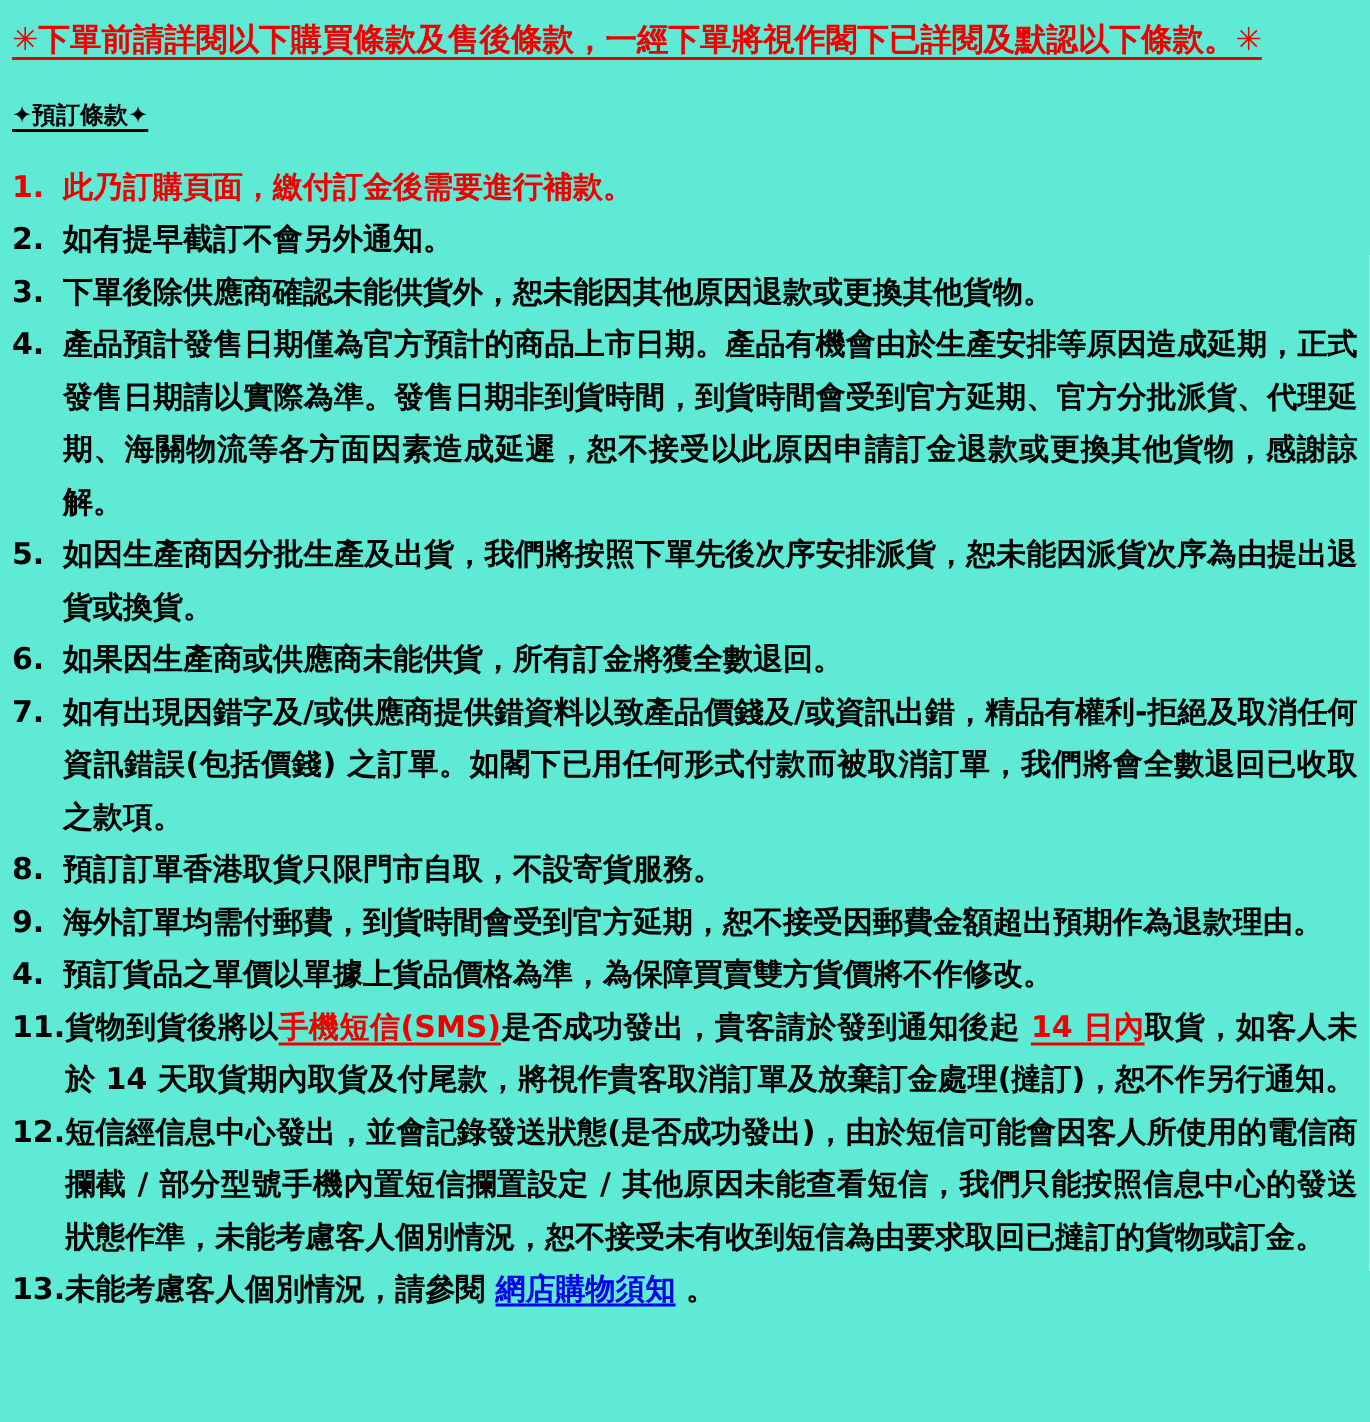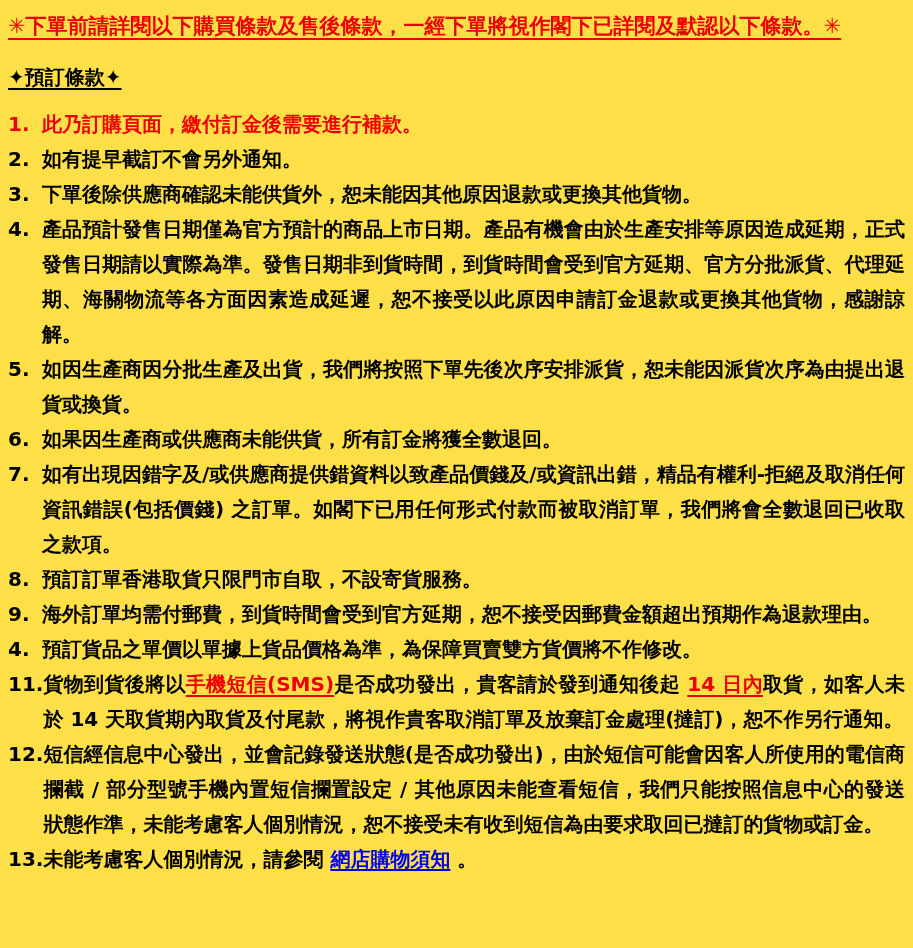--- a/index.html
+++ b/index.html
@@ -8,35 +8,35 @@
     padding: 0;
     background: #ffffff;
     font-family: "DejaVu Sans", "Liberation Sans", sans-serif;
     font-weight: bold;
     color: #000000;
   }
   .page {
     width: 913px;
     min-height: 948px;
     padding: 13px 8px 5px 8px;
-    background: #fde047;
+    background: #5eead4;
   }
   .title {
     margin: 0 0 24px 0;
     font-size: 21px;
     line-height: 27px;
     font-weight: bold;
     color: #ee0000;
     text-decoration: underline;
     text-decoration-thickness: 2px;
     text-underline-offset: 5px;
   }
   .section-heading {
     margin: 0 0 17px 0;
-    font-size: 20px;
+    font-size: 16px;
     line-height: 26px;
     font-weight: bold;
     color: #000000;
     text-decoration: underline;
     text-decoration-thickness: 2px;
     text-underline-offset: 4px;
   }
   .terms { margin: 0; padding: 0; }
   .term {
     display: flex;

